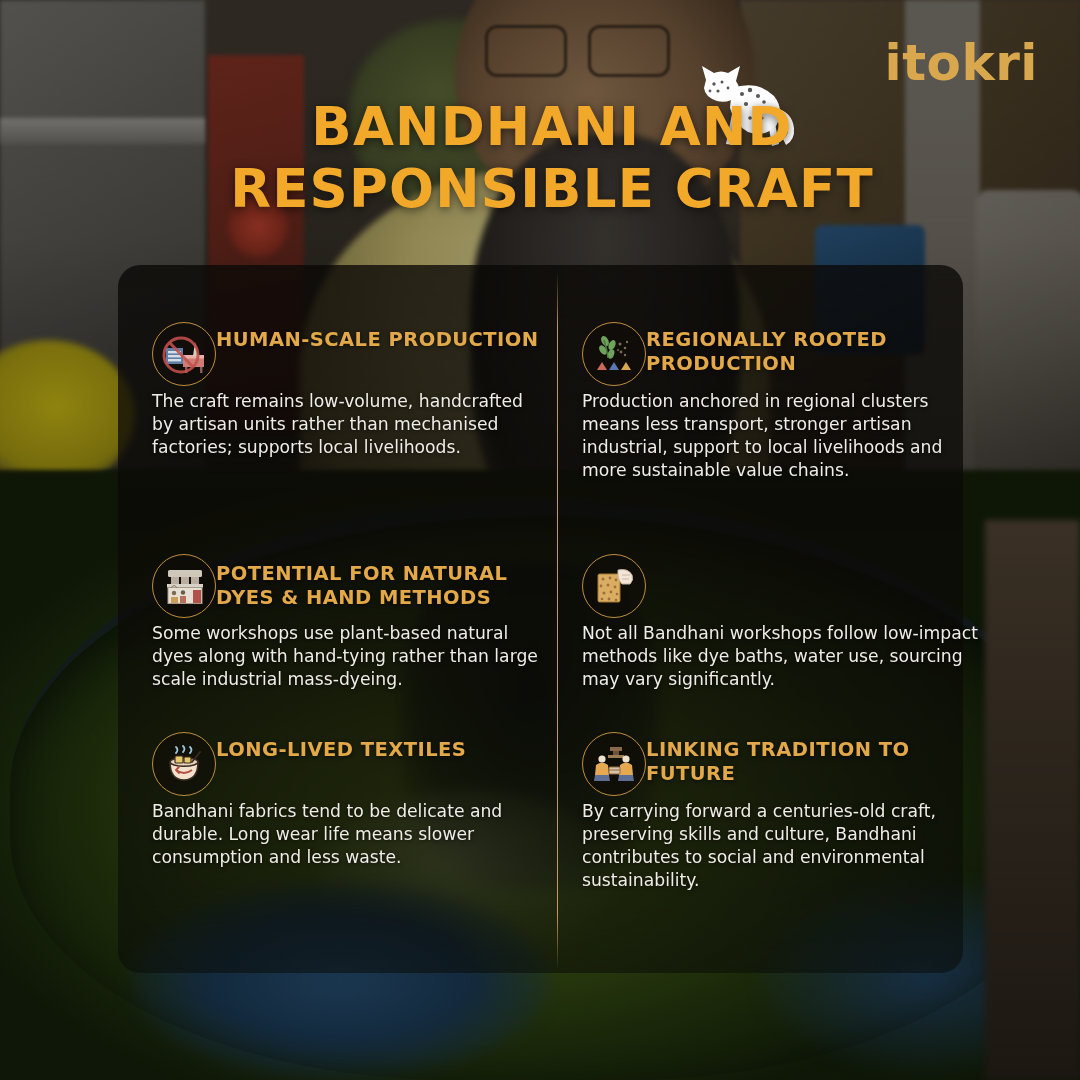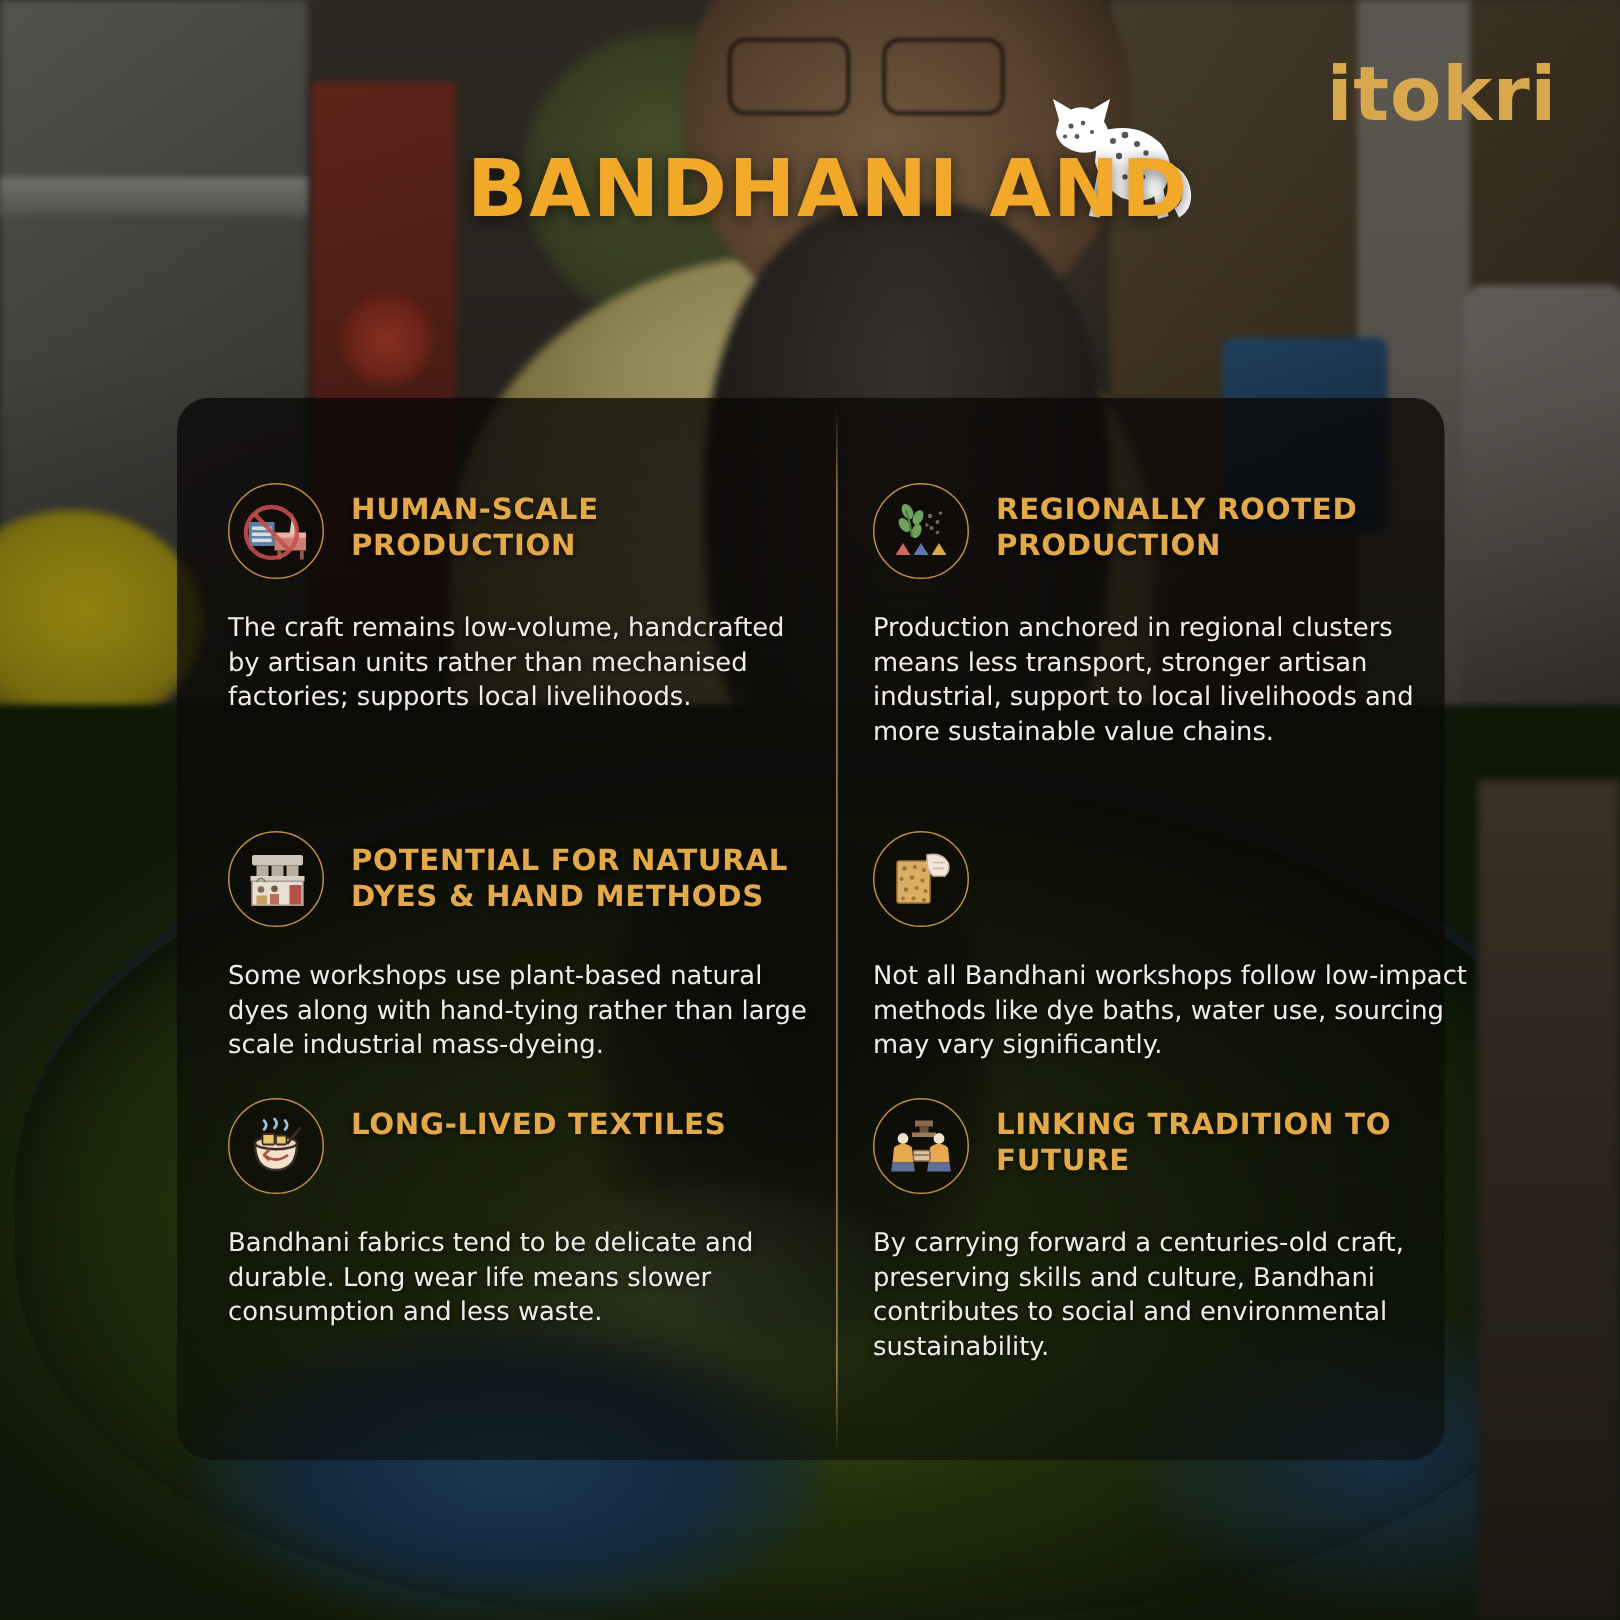--- a/index.html
+++ b/index.html
@@ -195,21 +195,21 @@
     backdrop-filter:blur(1px);
   }
   .divider{
     position:absolute; left:557px; top:272px;
     width:1px; height:698px;
     background:linear-gradient(180deg, rgba(200,150,70,0) 0%, #c79a4d 8%, #c79a4d 92%, rgba(200,150,70,0) 100%);
   }
 
   
   .card{ position:absolute; }
-  .card-head{ display:flex; align-items:flex-start; gap:18px; }
+  .card-head{ display:flex; align-items:flex-start; }
   .icon-circle{
     flex:0 0 auto;
     width:64px; height:64px; border-radius:50%;
     border:1.5px solid #c08f3e;
     background:rgba(14,11,8,.55);
     position:relative;
     overflow:hidden;
   }
   .icon-circle svg{ position:absolute; left:9px; top:9px; }
   .card-title{
@@ -219,21 +219,21 @@
     line-height:1.25;
     letter-spacing:.45px;
     padding-top:8px;
     font-family:"DejaVu Sans", sans-serif;
     text-shadow:0 1px 4px rgba(0,0,0,.6);
   }
   .card-body{
     color:#f0ece7;
     font-size:17.2px;
     line-height:1.33;
-    margin-top:22px;
+    margin-top:4px;
     text-shadow:0 1px 4px rgba(0,0,0,.75);
     font-family:"DejaVu Sans", sans-serif;
   }
 
   
   .col-l{ left:152px; width:392px; }
   .col-r{ left:582px; width:400px; }
   .row-1{ top:322px; }
   .row-2{ top:554px; }
   .row-3{ top:732px; }
@@ -299,20 +299,21 @@
       <circle cx="50" cy="60" r="1.7"></circle>
         <circle cx="62" cy="66" r="1.8"></circle>
       <circle cx="74" cy="66" r="1.6"></circle>
         <circle cx="82" cy="58" r="1.5"></circle>
     </g>
   </svg>
 </div>
 
 <div class="title">
   <div>BANDHANI AND</div>
+  <div>RESPONSIBLE CRAFT</div>
 </div>
 
 <div class="panel"></div>
 <div class="divider"></div>
 
 <div class="card col-l row-1">
   <div class="card-head">
     <div class="icon-circle">
       <svg width="46" height="46" viewBox="0 0 46 46">
         <rect x="4" y="16" width="17" height="16" fill="#5d7fa6"></rect>

